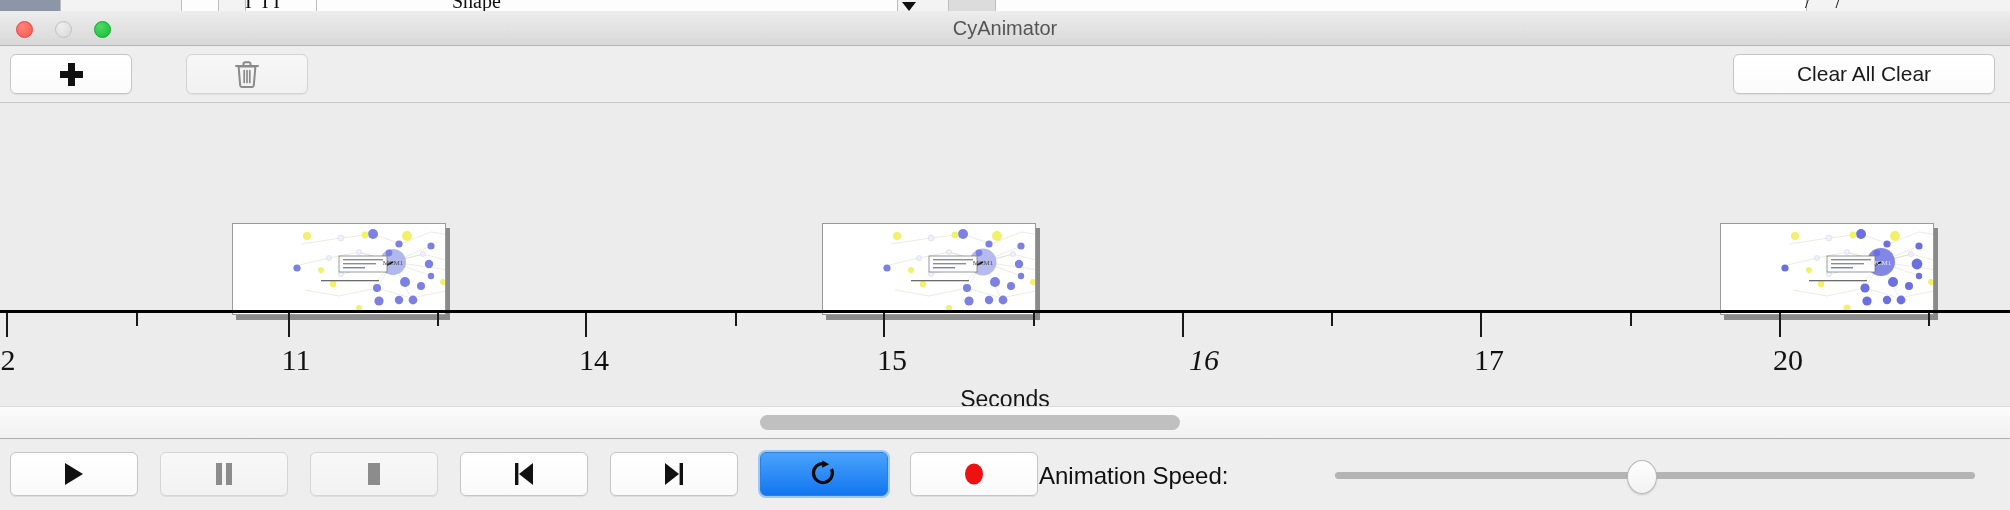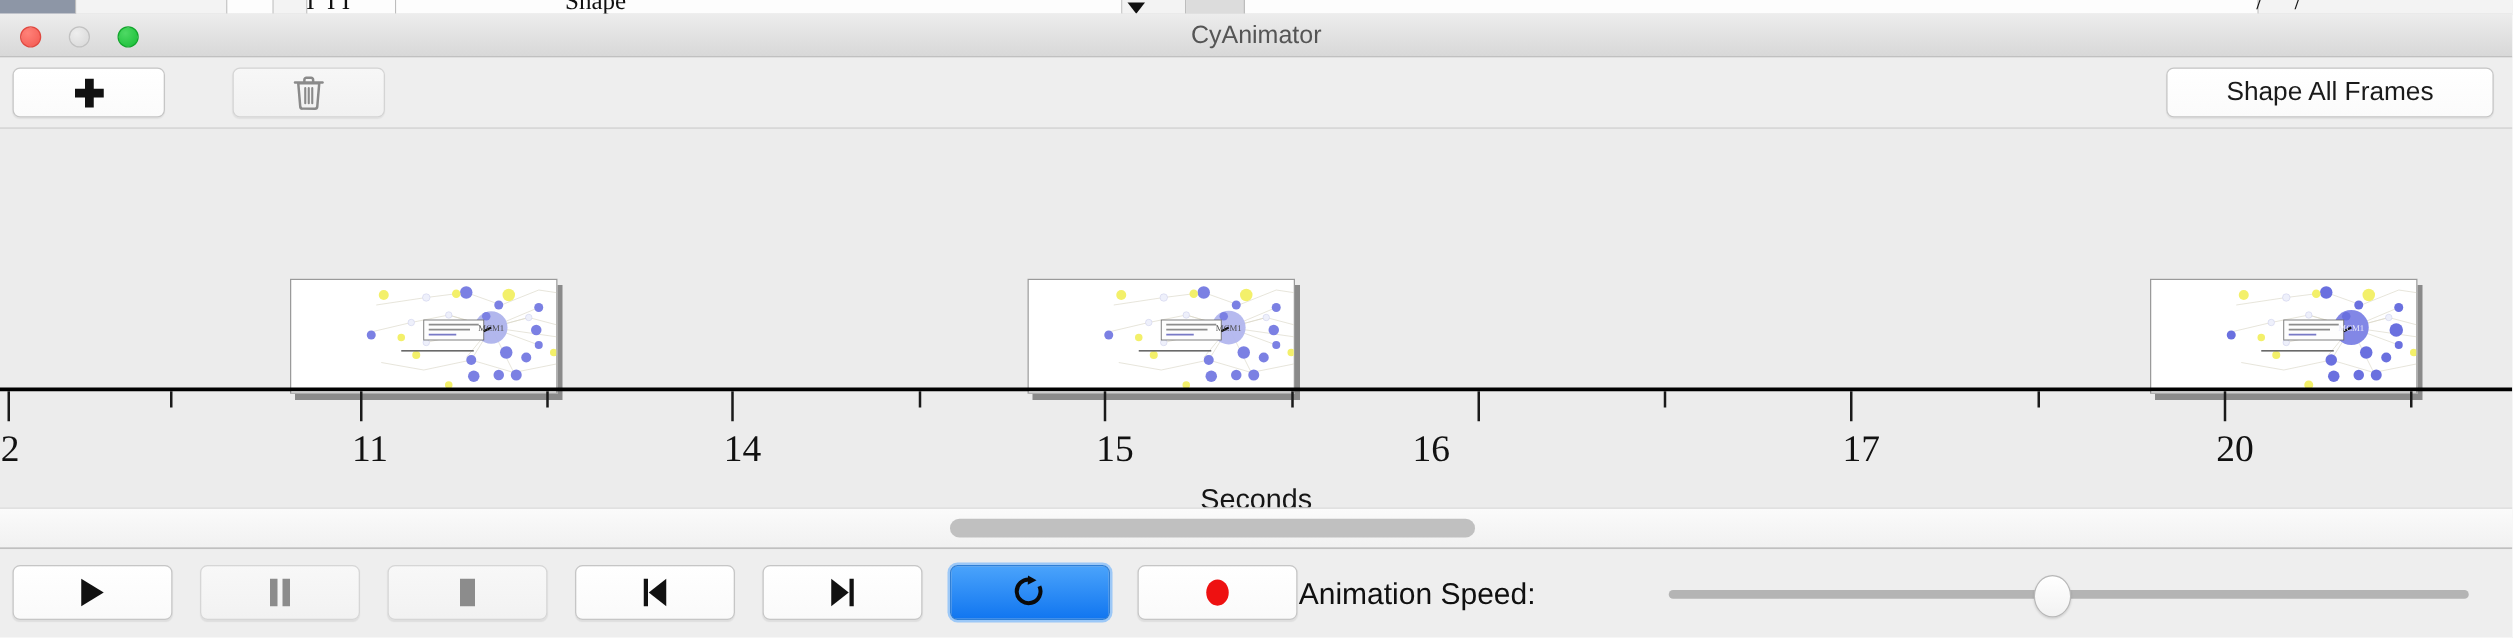--- a/index.html
+++ b/index.html
@@ -310,21 +310,21 @@
     <div class="tb-btn disabled" id="delete-frame-button">
       <svg class="trash-icon" width="28" height="30" viewBox="0 0 28 30">
         <path d="M3 7 h22" stroke="#8a8a8a" stroke-width="2" fill="none" stroke-linecap="round"></path>
         <path d="M10.5 7 v-2.2 a1.6 1.6 0 0 1 1.6 -1.6 h3.8 a1.6 1.6 0 0 1 1.6 1.6 V7" stroke="#8a8a8a" stroke-width="2" fill="none" stroke-linejoin="round"></path>
         <path d="M5.6 7.5 L7.2 26.4 a1.7 1.7 0 0 0 1.7 1.5 h10.2 a1.7 1.7 0 0 0 1.7 -1.5 L22.4 7.5 Z" stroke="#8a8a8a" stroke-width="2" fill="none" stroke-linejoin="round"></path>
         <path d="M11.2 11.5 v12 M14 11.5 v12 M16.8 11.5 v12" stroke="#8a8a8a" stroke-width="1.7" stroke-linecap="round"></path>
       </svg>
     </div>
 
     <div class="tb-btn" id="clear-all-frames-button">
-      <span>Shape All Frames</span>
+      <span>Clear All Clear</span>
     </div>
   </div>
 
   <div class="timeline">
 
     <div class="frame" id="frame-1" style="left:232px;">
       <div class="shadow"></div>
       <div class="sheet">
         <svg width="212" height="90" viewBox="0 0 212 90">
           <g stroke="#d9d6c5" stroke-width="0.5" fill="none">
@@ -548,21 +548,21 @@
     <div class="tick minor" style="left:1331px;"></div>
     <div class="tick major" style="left:1480px;"></div>
     <div class="tick minor" style="left:1630px;"></div>
     <div class="tick major" style="left:1779px;"></div>
     <div class="tick minor" style="left:1928px;"></div>
 
     <div class="tick-label" style="left:8px;">2</div>
     <div class="tick-label" style="left:296px;">11</div>
     <div class="tick-label" style="left:594px;">14</div>
     <div class="tick-label" style="left:892px;">15</div>
-    <div class="tick-label" style="left:1145px;">16</div>
+    <div class="tick-label" style="left:1204px;font-style:italic;">16</div>
     <div class="tick-label" style="left:1489px;">17</div>
     <div class="tick-label" style="left:1788px;">20</div>
 
     <div class="axis-title">Seconds</div>
   </div>
 
   <div class="hscroll">
     <div class="hscroll-thumb"></div>
   </div>
 

